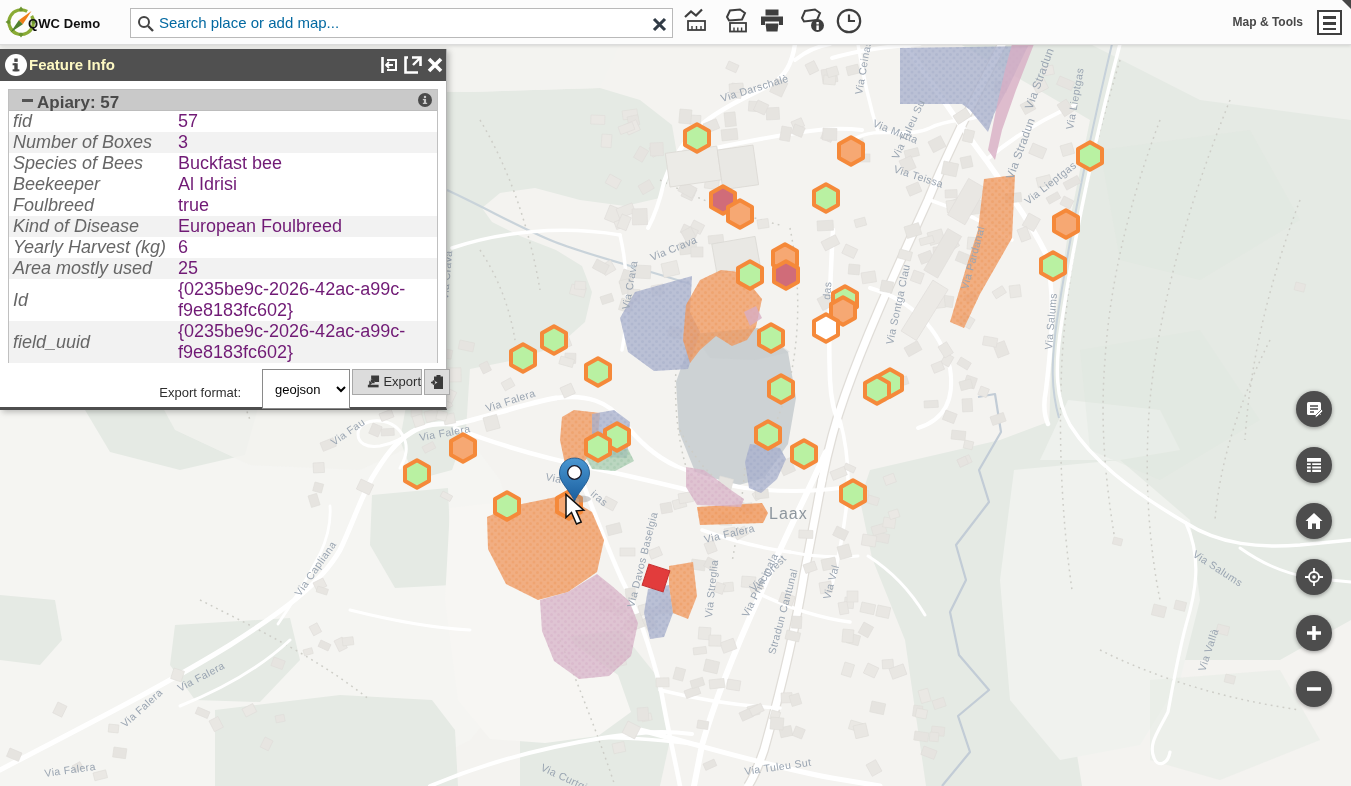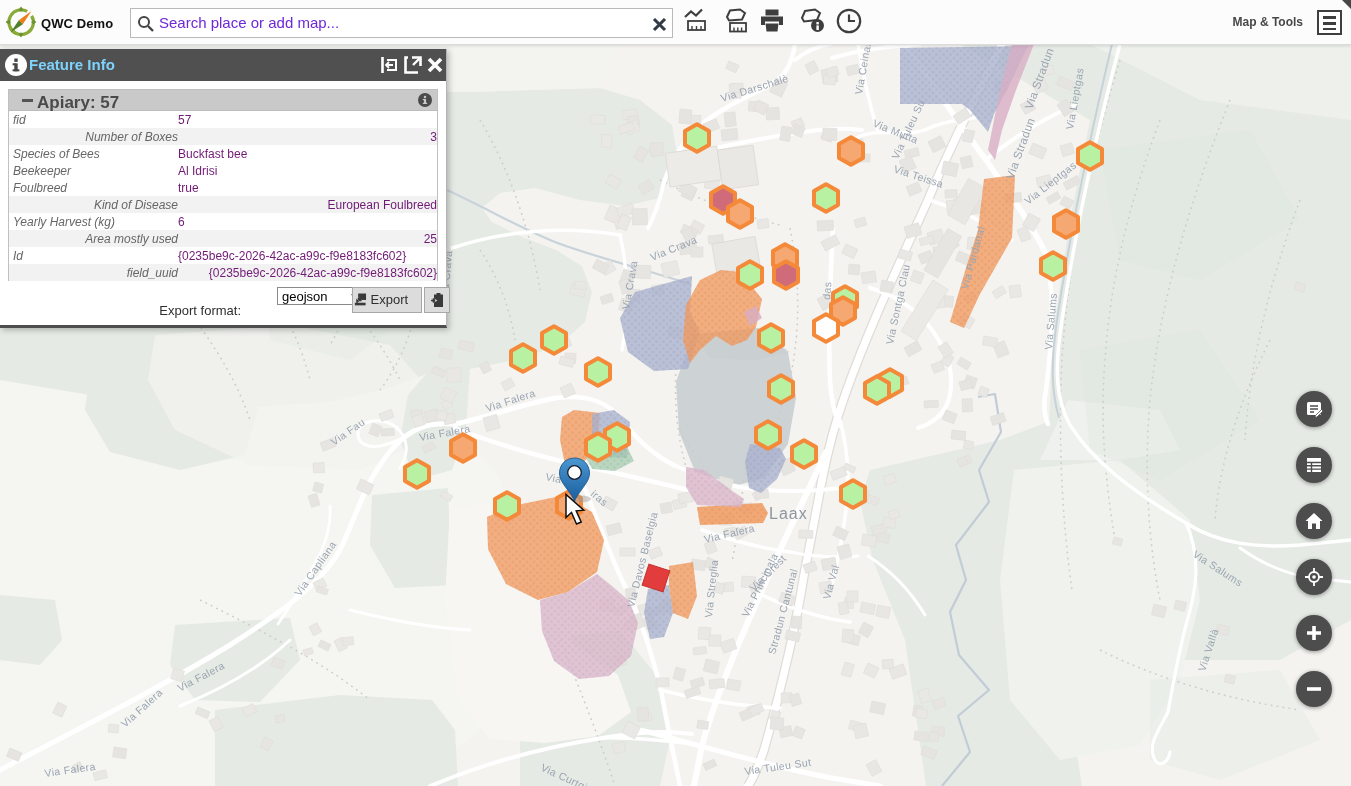--- a/index.html
+++ b/index.html
@@ -3,55 +3,55 @@
 <meta charset="utf-8">
 <style>
   html,body{margin:0;padding:0;width:1351px;height:786px;overflow:hidden;
     font-family:"Liberation Sans",sans-serif;}
   #stage{position:relative;width:1351px;height:786px;background:#f3f2ef;overflow:hidden;}
   #mapsvg{position:absolute;left:0;top:0;}
   
   #topbar{position:absolute;left:0;top:0;width:1351px;height:44px;background:#fcfcfc;
     border-bottom:1px solid #dcdcdc;box-shadow:0 1px 3px rgba(0,0,0,.12);z-index:30;}
   #logo{position:absolute;left:5px;top:6px;}
-  #apptitle{position:absolute;left:41px;top:16px;font-size:13px;font-weight:bold;color:#101010;letter-spacing:0.1px;}
+  #apptitle{position:absolute;left:28px;top:16px;font-size:13px;font-weight:bold;color:#101010;letter-spacing:0.1px;}
   #searchbox{position:absolute;left:130px;top:8px;width:543px;height:30px;background:#fff;
     border:1px solid #b9b9b9;box-sizing:border-box;}
-  #searchbox .ph{position:absolute;left:28px;top:5px;font-size:15px;color:#6d28d9;}
+  #searchbox .ph{position:absolute;left:28px;top:5px;font-size:15px;color:#0369a1;}
   #topicons{position:absolute;left:682px;top:0;height:44px;}
   .ticon{position:absolute;top:8px;}
   #maptools{position:absolute;right:48px;top:15px;font-size:12px;font-weight:bold;color:#484848;}
   #menubtn{position:absolute;right:9px;top:10px;width:25px;height:25px;border:2.5px solid #3f3f3f;
     box-sizing:border-box;background:#fff;}
   #menubtn div{height:2.6px;background:#3f3f3f;margin:3.2px 4px 0 4px;}
   #menubtn div:first-child{margin-top:4.2px;}
   #corner{position:absolute;right:0;top:0;width:0;height:0;z-index:31;
     border-left:9px solid transparent;border-top:9px solid #474747;}
   
   #panel{position:absolute;left:0;top:49px;width:447px;z-index:20;background:#fff;
     border-right:1px solid #b5b5b5;border-bottom:3px solid #4e4e4e;box-sizing:border-box;
     box-shadow:2px 2px 6px rgba(0,0,0,.25);}
   #phead{height:32px;background:#505050;position:relative;}
-  #phead .ptitle{position:absolute;left:29px;top:7px;color:#7dd3fc;font-weight:bold;font-size:15px;}
+  #phead .ptitle{position:absolute;left:29px;top:7px;color:#fef9c3;font-weight:bold;font-size:15px;}
   #pbody{padding:8px 8px 0 8px;}
   #ftable{border:1px solid #c0c0c0;border-bottom:none;}
   #fhead{height:20px;background:#c9c9c9;position:relative;border-bottom:1px solid #bdbdbd;}
   #fhead .atitle{position:absolute;left:28px;top:3px;font-size:17px;font-weight:bold;color:#4a4a4a;}
   #fhead .minus{position:absolute;left:13px;top:9px;width:11px;height:3px;background:#555;}
-  table.attr{border-collapse:collapse;width:100%;font-size:12px;}
+  table.attr{border-collapse:collapse;width:100%;font-size:18px;}
   table.attr td{height:17px;padding:0;vertical-align:middle;border:0;}
   table.attr td.k{width:165px;padding-left:4px;font-style:italic;color:#666;}
   table.attr td.v{color:#701a75;}
-  table.attr tr.alt{background:#f2f2f2;text-align:right;}
+  table.attr tr.alt{background:#f2f2f2;}
   #exprow{height:44px;position:relative;font-size:13px;color:#2e2e2e;}
   #exprow .lbl{position:absolute;right:197px;top:15px;margin-top:7px;}
-  #exprow select{position:absolute;left:269px;top:6px;width:88px;height:18px;font-size:13px;
-    font-family:"Liberation Sans",sans-serif;border:1px solid #8a8a8a;background:#fff;padding-left:0;}
+  #exprow select{position:absolute;left:254px;top:6px;width:88px;height:40px;font-size:13px;
+    font-family:"Liberation Sans",sans-serif;border:1px solid #8a8a8a;background:#fff;padding-left:8px;}
   #expbtn{position:absolute;left:344px;top:6px;width:70px;height:26px;background:#dcdcdc;
-    border:1px solid #a8a8a8;box-sizing:border-box;text-align:left;line-height:24px;}
+    border:1px solid #a8a8a8;box-sizing:border-box;text-align:right;line-height:24px;}
   #clipbtn{position:absolute;left:416px;top:6px;width:26px;height:26px;background:#dcdcdc;
     border:1px solid #a8a8a8;box-sizing:border-box;}
   
   .rbtn{position:absolute;left:1296px;width:36px;height:36px;border-radius:50%;background:#4d4d4d;
     box-shadow:0 1px 4px rgba(0,0,0,.4);z-index:15;}
   .rbtn svg{position:absolute;left:50%;top:50%;transform:translate(-50%,-50%);}
 </style>
 </head>
 <body>
 <div id="stage">

